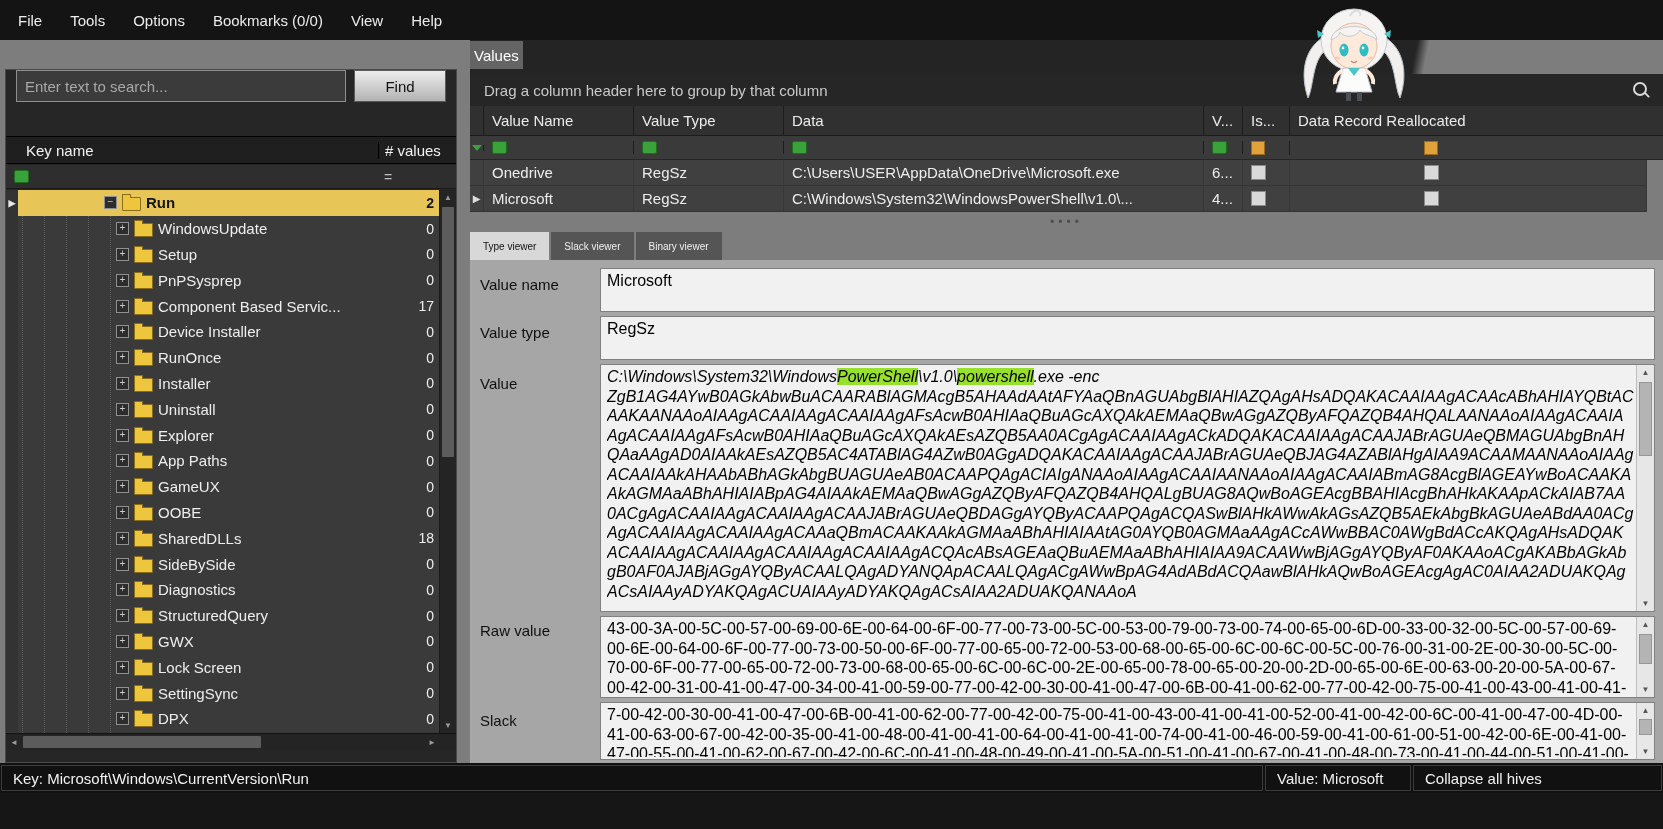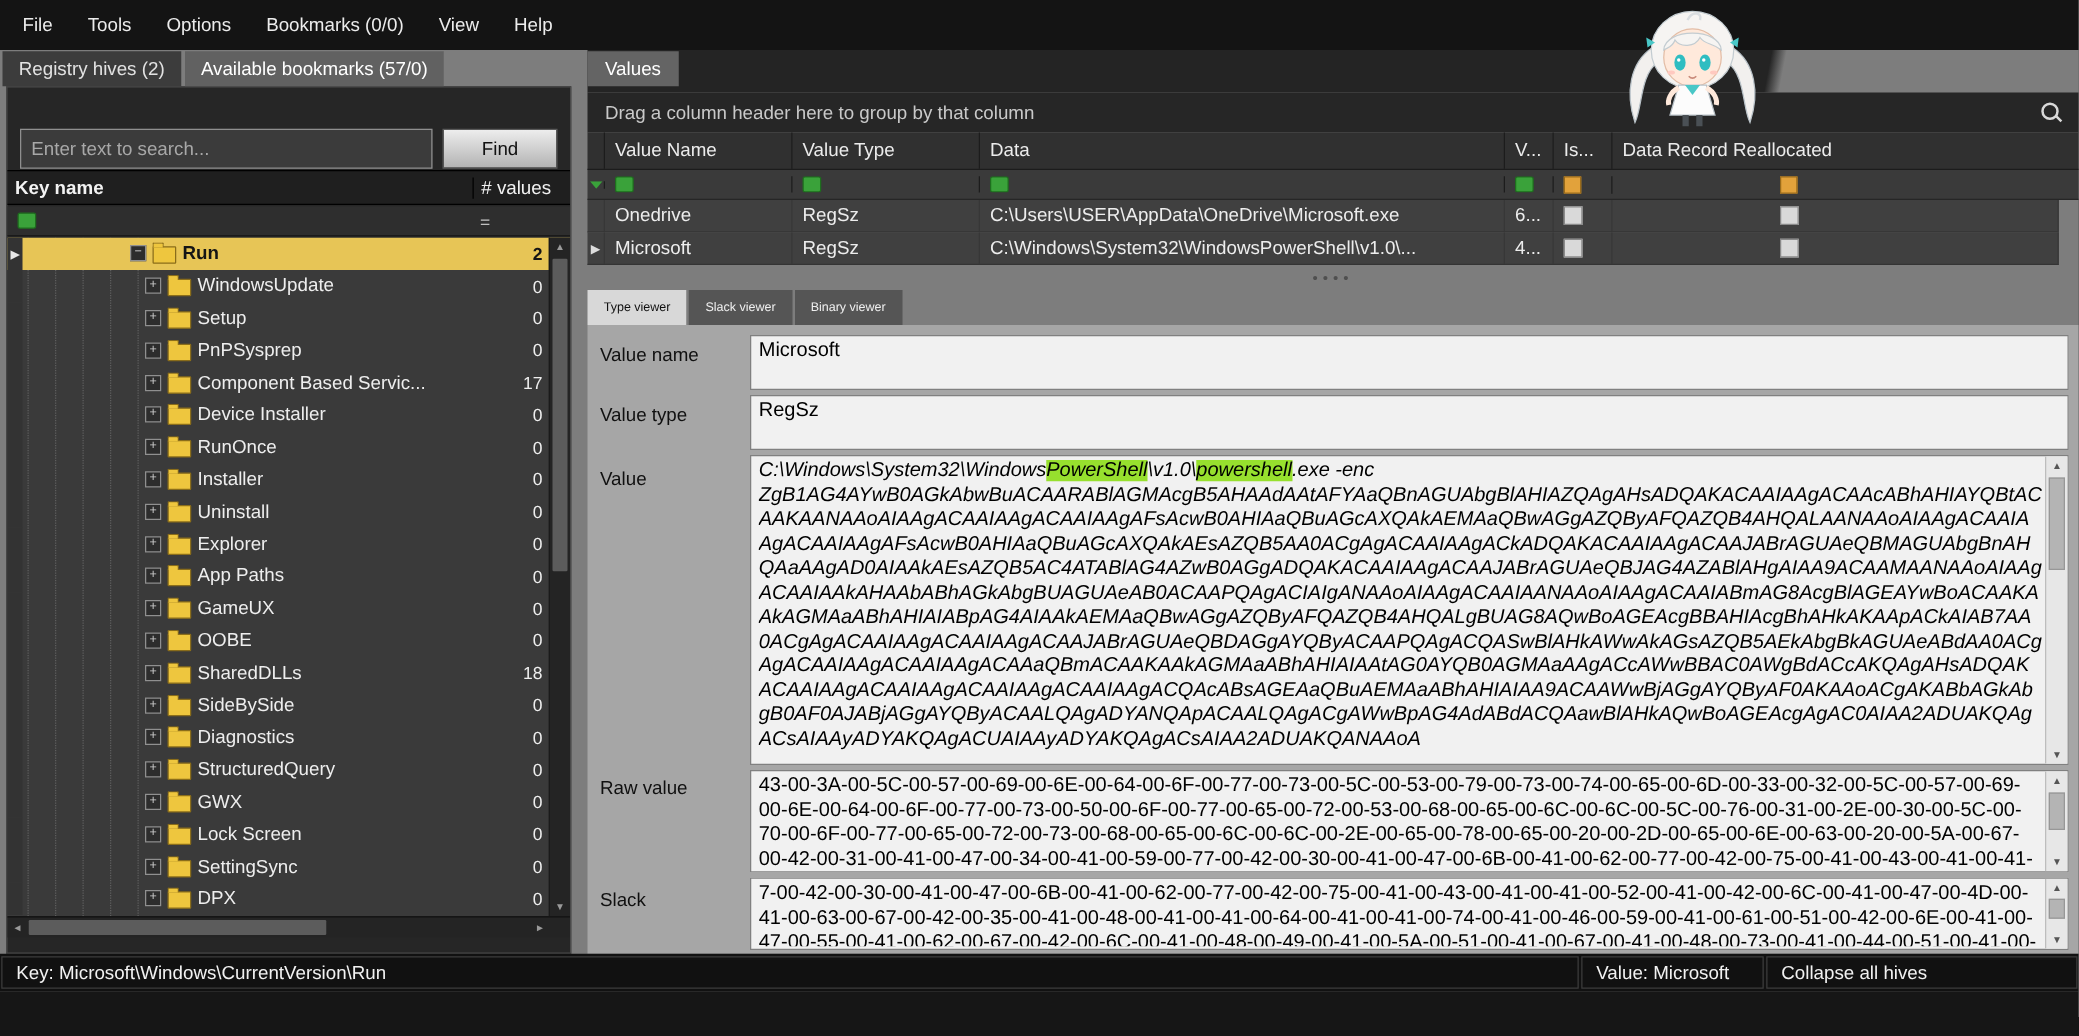--- a/index.html
+++ b/index.html
@@ -11,26 +11,26 @@
   .mitem{color:#ececec;font-size:15px;padding:0 14px;height:100%;display:flex;align-items:center;cursor:default;}
 
   
   .lefttabs{position:absolute;left:2px;top:41px;height:28px;display:flex;gap:3px;z-index:3;}
   .ltab{font-size:15px;display:flex;align-items:center;padding:0 13px;cursor:default;}
   .ltab.inactive{background:#3c3c3c;color:#e2e2e2;}
   .ltab.active{background:#616161;color:#ffffff;}
 
   
   .leftpanel{position:absolute;left:5px;top:69px;width:452px;height:694px;background:#262626;border:1px solid #4a4a4a;box-sizing:border-box;}
-  .searchrow{position:absolute;left:0;top:0;width:100%;height:66px;display:flex;align-items:center;padding:0 10px;box-sizing:border-box;margin-top:16px;}
+  .searchrow{position:absolute;left:0;top:0;width:100%;height:66px;display:flex;align-items:flex-start;padding:0 10px;box-sizing:border-box;}
   .searchinput{flex:1;height:30px;background:#3b3b3b;border:1px solid #8f8f8f;color:#d6d6d6;font-size:15px;padding:0 8px;font-family:inherit;}
   .searchinput::placeholder{color:#a8a8a8;}
   .findbtn{width:92px;height:32px;margin-left:8px;background:linear-gradient(#ededed,#b3b3b3);border:1px solid #5a5a5a;font-size:15px;color:#111;font-family:inherit;}
   .treeheader{position:absolute;left:0;top:66px;width:100%;height:28px;background:#1f1f1f;color:#f2f2f2;display:flex;align-items:center;font-size:15px;border-top:1px solid #000;border-bottom:1px solid #000;box-sizing:border-box;}
-  .th-key{padding-left:6px;flex:1;font-weight:bold;}
+  .th-key{padding-left:20px;flex:1;}
   .th-count{width:78px;border-left:1px solid #000;padding-left:6px;box-sizing:border-box;}
   .treefilter{position:absolute;left:0;top:95px;width:100%;height:24px;background:#2e2e2e;display:flex;align-items:center;border-bottom:1px solid #1a1a1a;box-sizing:border-box;}
   .gfilter{width:13px;height:11px;background:#3aa23a;border:1px solid #1e6e1e;border-radius:2px;display:inline-block;}
   .treefilter .gfilter{margin-left:8px;}
   .eq{margin-left:auto;width:78px;padding-left:6px;color:#c0c0c0;font-size:14px;box-sizing:border-box;}
   .treebody{position:absolute;left:0;top:120px;width:100%;height:543px;background:#3a3a3a;overflow:hidden;}
   .guide{position:absolute;top:0;bottom:0;border-left:1px dotted #7c7c7c;opacity:.55;}
   .trow{display:flex;align-items:center;height:25.8px;position:relative;font-size:15px;color:#eeeeee;cursor:default;}
   .trow.sel{background:#e7c556;color:#151515;font-weight:bold;}
   .tgut{width:12px;height:100%;background:#333333;flex:none;display:flex;align-items:center;justify-content:center;font-size:9px;color:#e8e8e8;}
@@ -45,21 +45,21 @@
   .tsa{height:15px;font-size:8px;color:#9a9a9a;display:flex;align-items:center;justify-content:center;}
   .tsa.down{position:absolute;bottom:0;left:0;right:0;}
   .tsthumb{position:absolute;left:2px;right:2px;top:17px;height:250px;background:#5c5c5c;border-radius:1px;}
   .thscroll{position:absolute;left:0;top:663px;width:100%;height:17px;background:#242424;border-top:1px solid #111;display:flex;align-items:center;box-sizing:border-box;}
   .hsa{width:16px;font-size:8px;color:#9a9a9a;text-align:center;}
   .hsa.right{position:absolute;right:16px;}
   .hsthumb{position:absolute;left:17px;top:2px;height:12px;width:238px;background:#5c5c5c;border-radius:1px;}
 
   
   .rtstrip{position:absolute;left:470px;top:40px;right:0;height:34px;background:linear-gradient(101deg,#242424 79%,#7d7d7d 80%);z-index:1;}
-  .valuestab{position:absolute;left:470px;top:41px;height:28px;background:#646464;color:#fff;font-size:15px;display:flex;align-items:center;padding:0 14px;z-index:2;}
+  .valuestab{position:absolute;left:470px;top:41px;height:28px;background:#646464;color:#fff;font-size:15px;display:flex;align-items:center;padding:0 4px;z-index:2;}
   .groupbar{position:absolute;left:470px;top:74px;right:0;height:32px;background:#262626;color:#c9c9c9;font-size:15px;display:flex;align-items:center;padding-left:14px;box-sizing:border-box;z-index:2;}
   .magicon{position:absolute;right:16px;top:8px;width:10px;height:10px;border:2px solid #d8d8d8;border-radius:50%;}
   .magicon::after{content:"";position:absolute;left:9px;top:10px;width:6px;height:2px;background:#d8d8d8;transform:rotate(45deg);}
 
   .gridheader{position:absolute;left:470px;top:106px;right:0;height:30px;background:#303030;display:flex;color:#ececec;font-size:15px;z-index:2;border-bottom:1px solid #1c1c1c;box-sizing:border-box;}
   .gc{display:flex;align-items:center;padding-left:8px;border-right:1px solid #1c1c1c;box-sizing:border-box;white-space:nowrap;overflow:hidden;}
   .ci{width:14px;flex:none;padding:0;justify-content:center;}
   .c1{width:150px;flex:none;}
   .c2{width:150px;flex:none;}
   .c3{width:420px;flex:none;}
@@ -115,24 +115,20 @@
 
   <div class="menubar">
     <span class="mitem">File</span>
     <span class="mitem">Tools</span>
     <span class="mitem">Options</span>
     <span class="mitem">Bookmarks (0/0)</span>
     <span class="mitem">View</span>
     <span class="mitem">Help</span>
   </div>
 
-  <div class="lefttabs">
-    <div class="ltab inactive">Registry hives (2)</div>
-    <div class="ltab active">Available bookmarks (57/0)</div>
-  </div>
 
   <div class="leftpanel">
     <div class="searchrow">
       <input class="searchinput" placeholder="Enter text to search..." style="">
       <button class="findbtn">Find</button>
     </div>
     <div class="treeheader">
       <span class="th-key">Key name</span>
       <span class="th-count"># values</span>
     </div>

